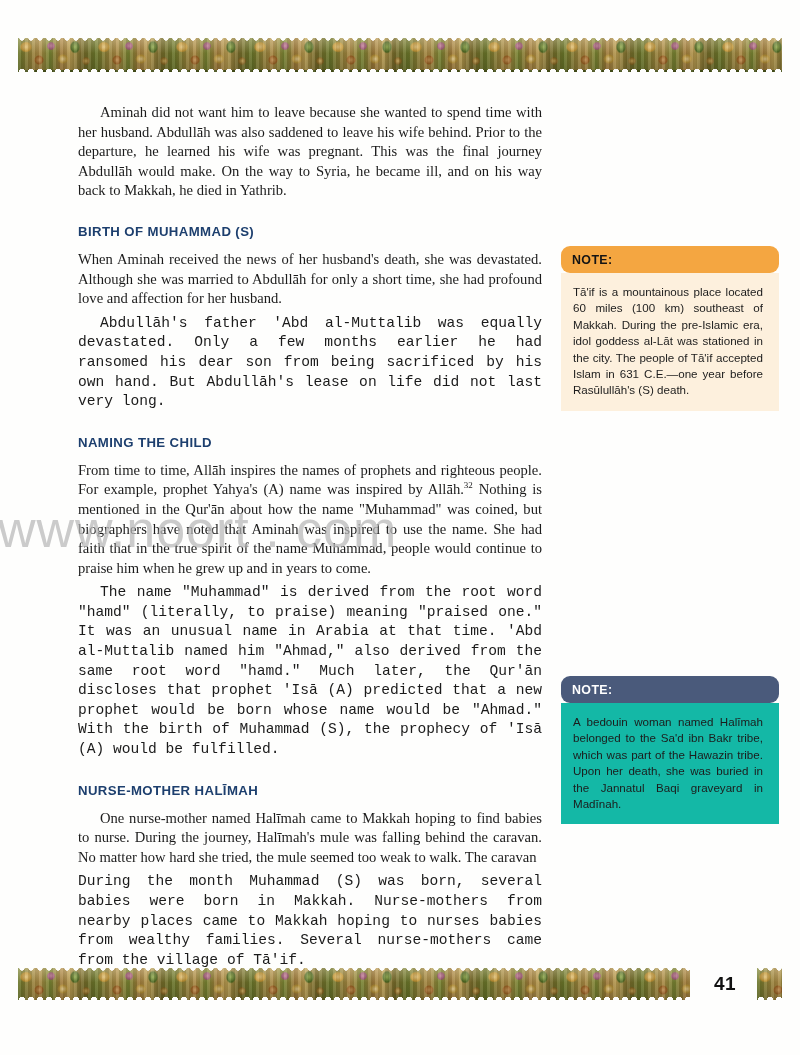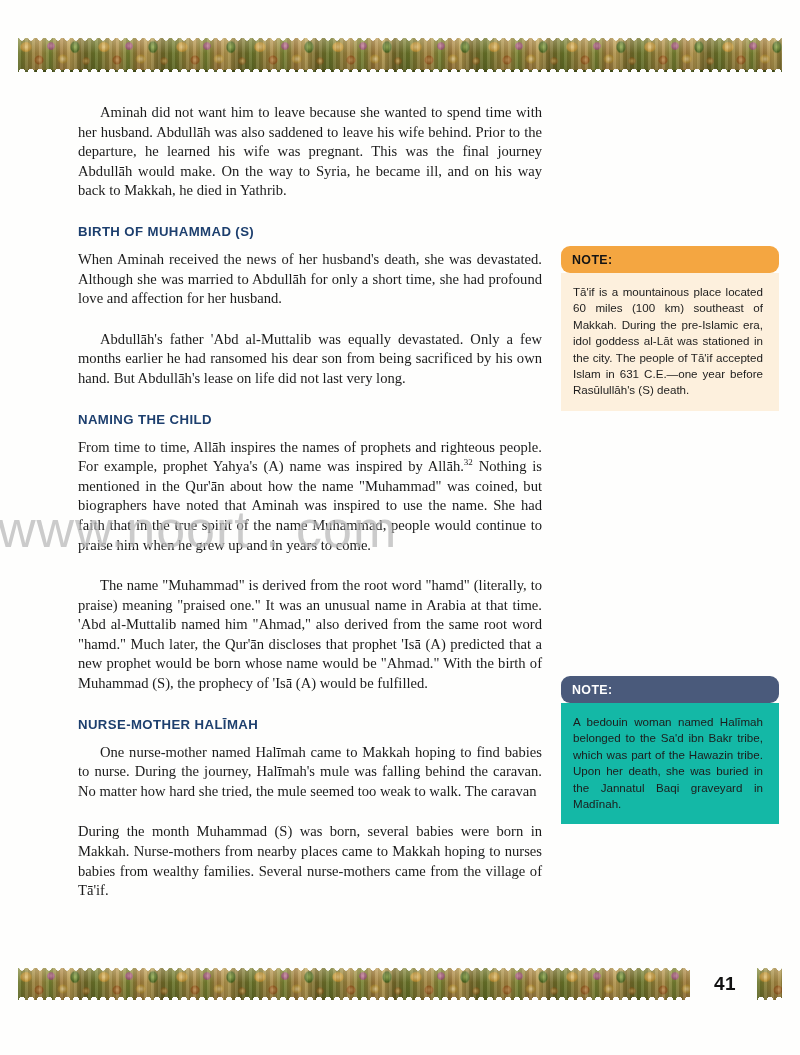--- a/index.html
+++ b/index.html
@@ -113,21 +113,21 @@
   p.body {
     margin: 0 0 0 0;
     font-size: 14.6px;
     line-height: 19.6px;
     color: #1b1b1b;
     text-align: justify;
     text-indent: 22px;
     font-family: "Liberation Serif", serif;
   }
   p.body.noindent { text-indent: 0; }
-  p.body + p.body { margin-top: 21px; }
+  p.body + p.body { margin-top: 5px; font-family: Liberation Mono, monospace; }
 
   h2.section {
     font-family: "Liberation Sans", sans-serif;
     font-weight: bold;
     font-size: 13.2px;
     letter-spacing: 0.4px;
     color: #1d3f6e;
     margin: 23px 0 11px 0;
   }
   h2.section:first-child { margin-top: 0; }

